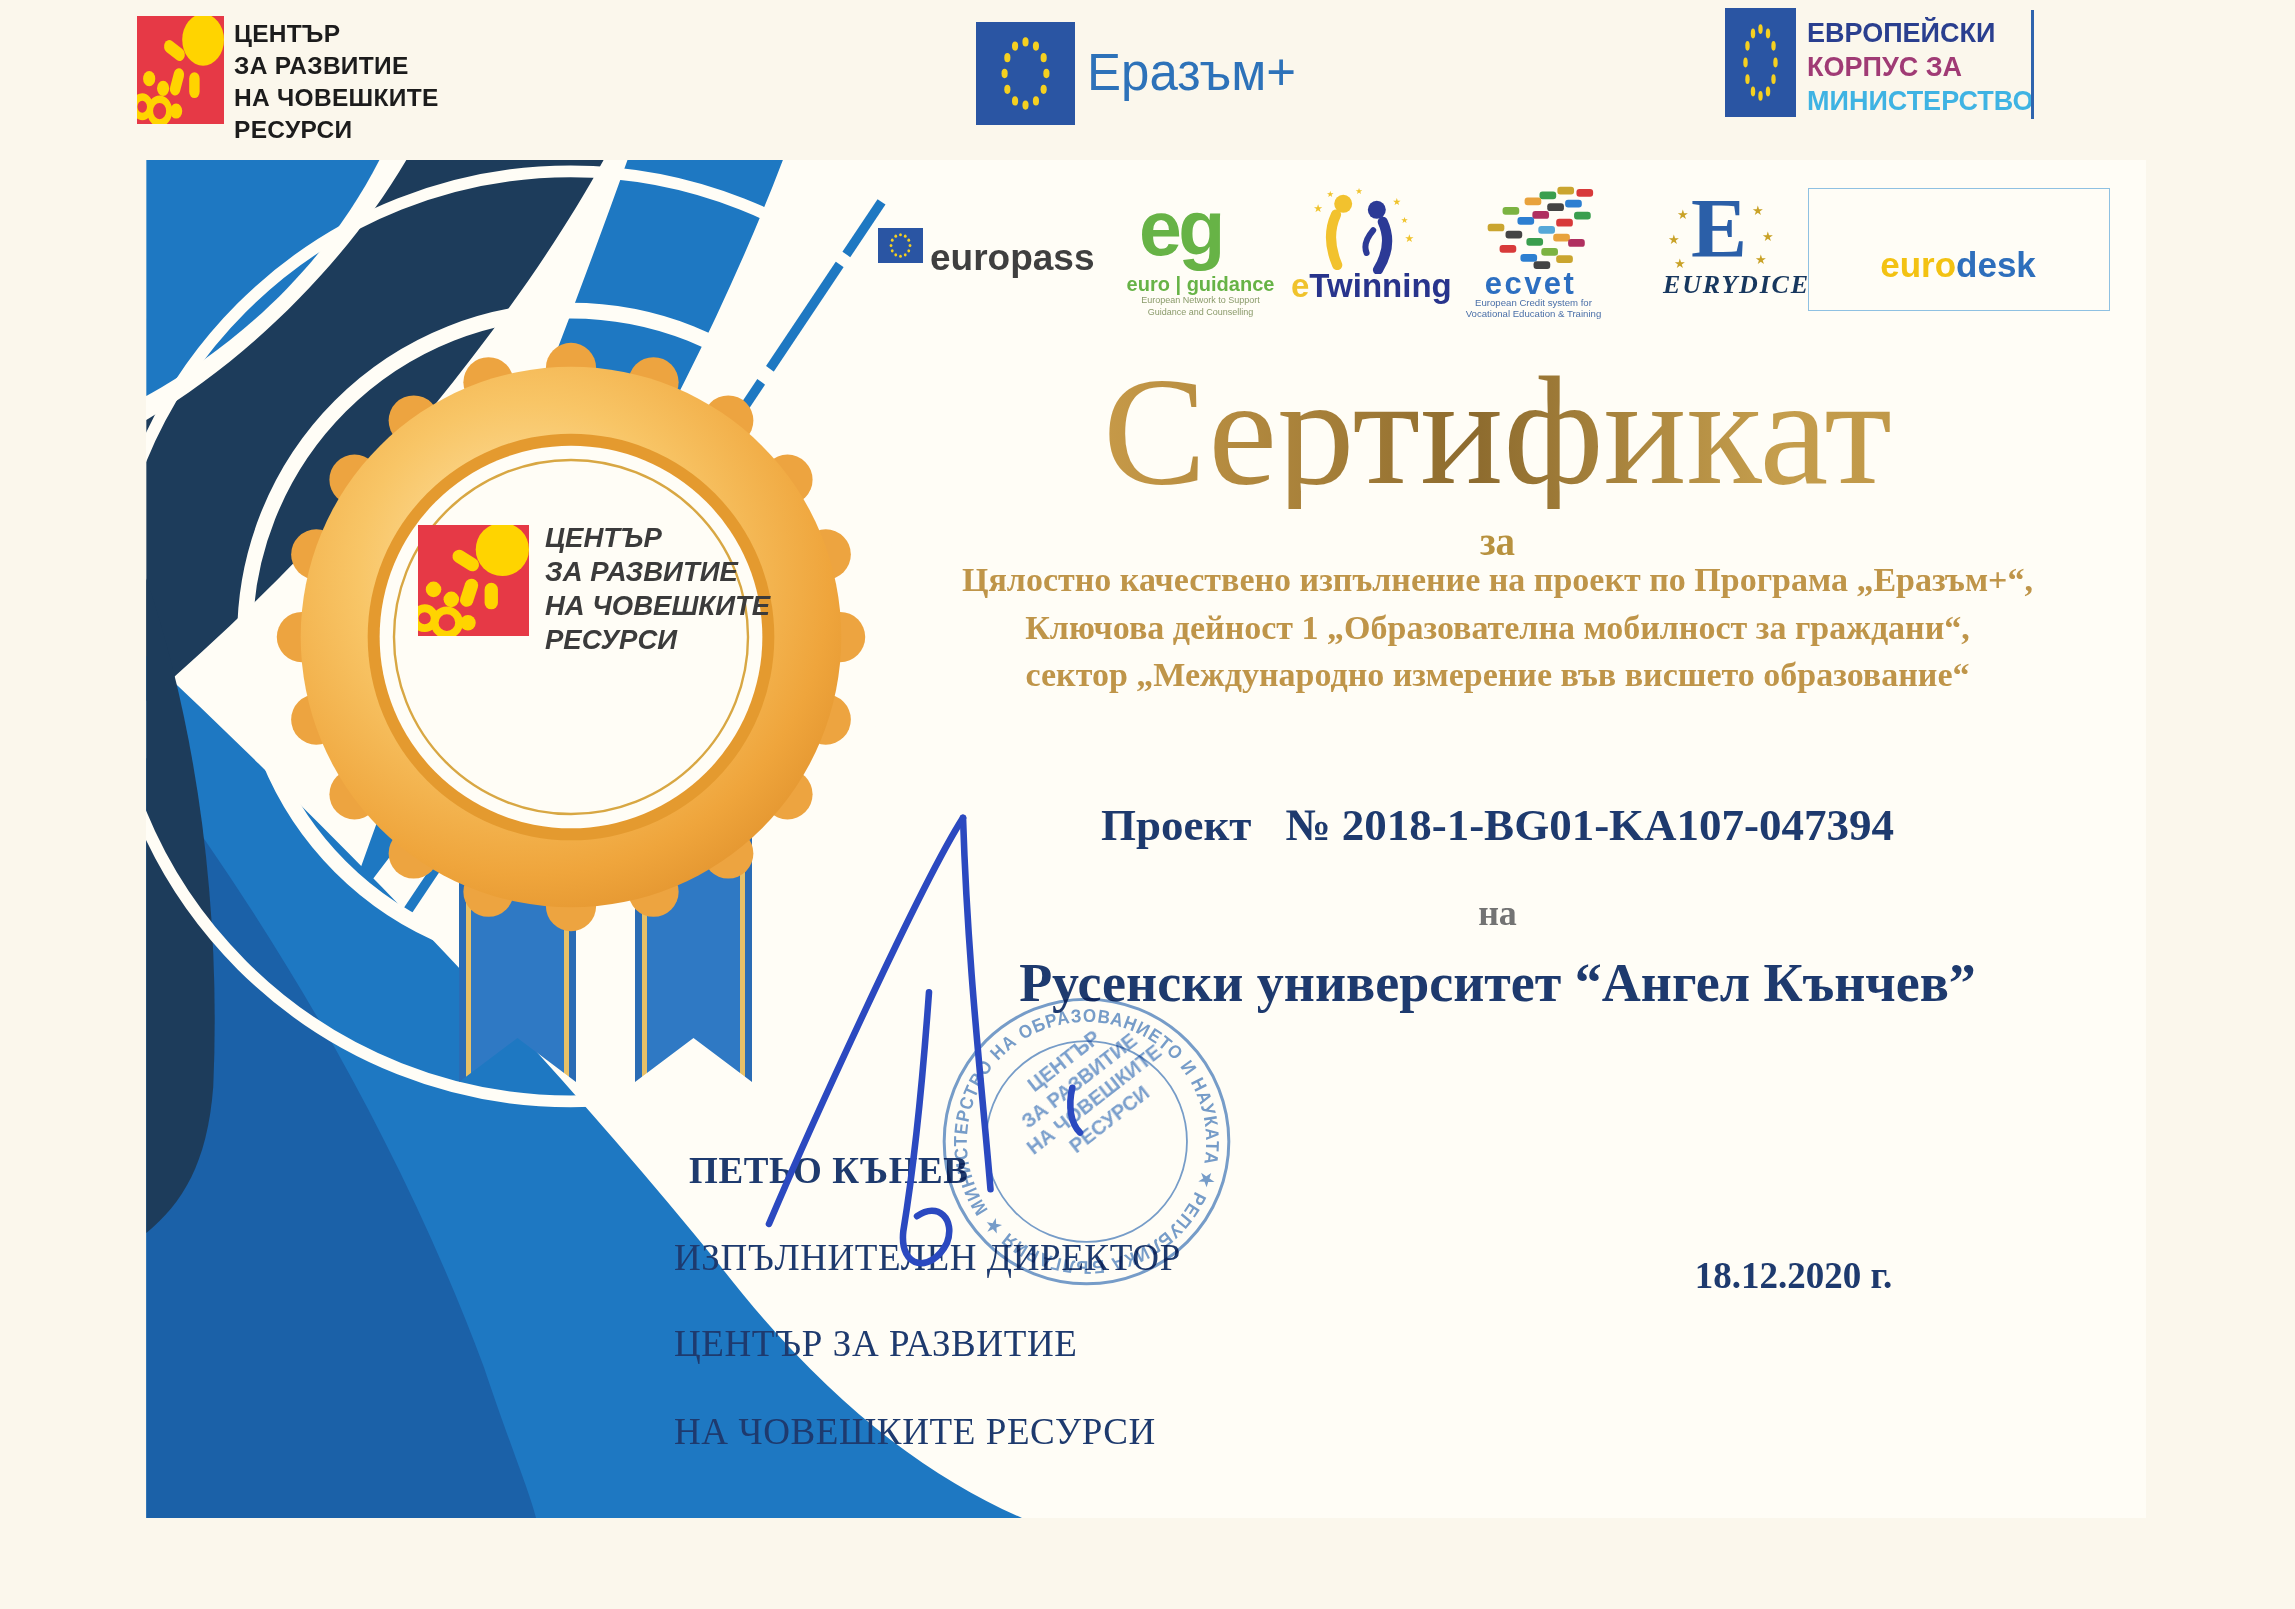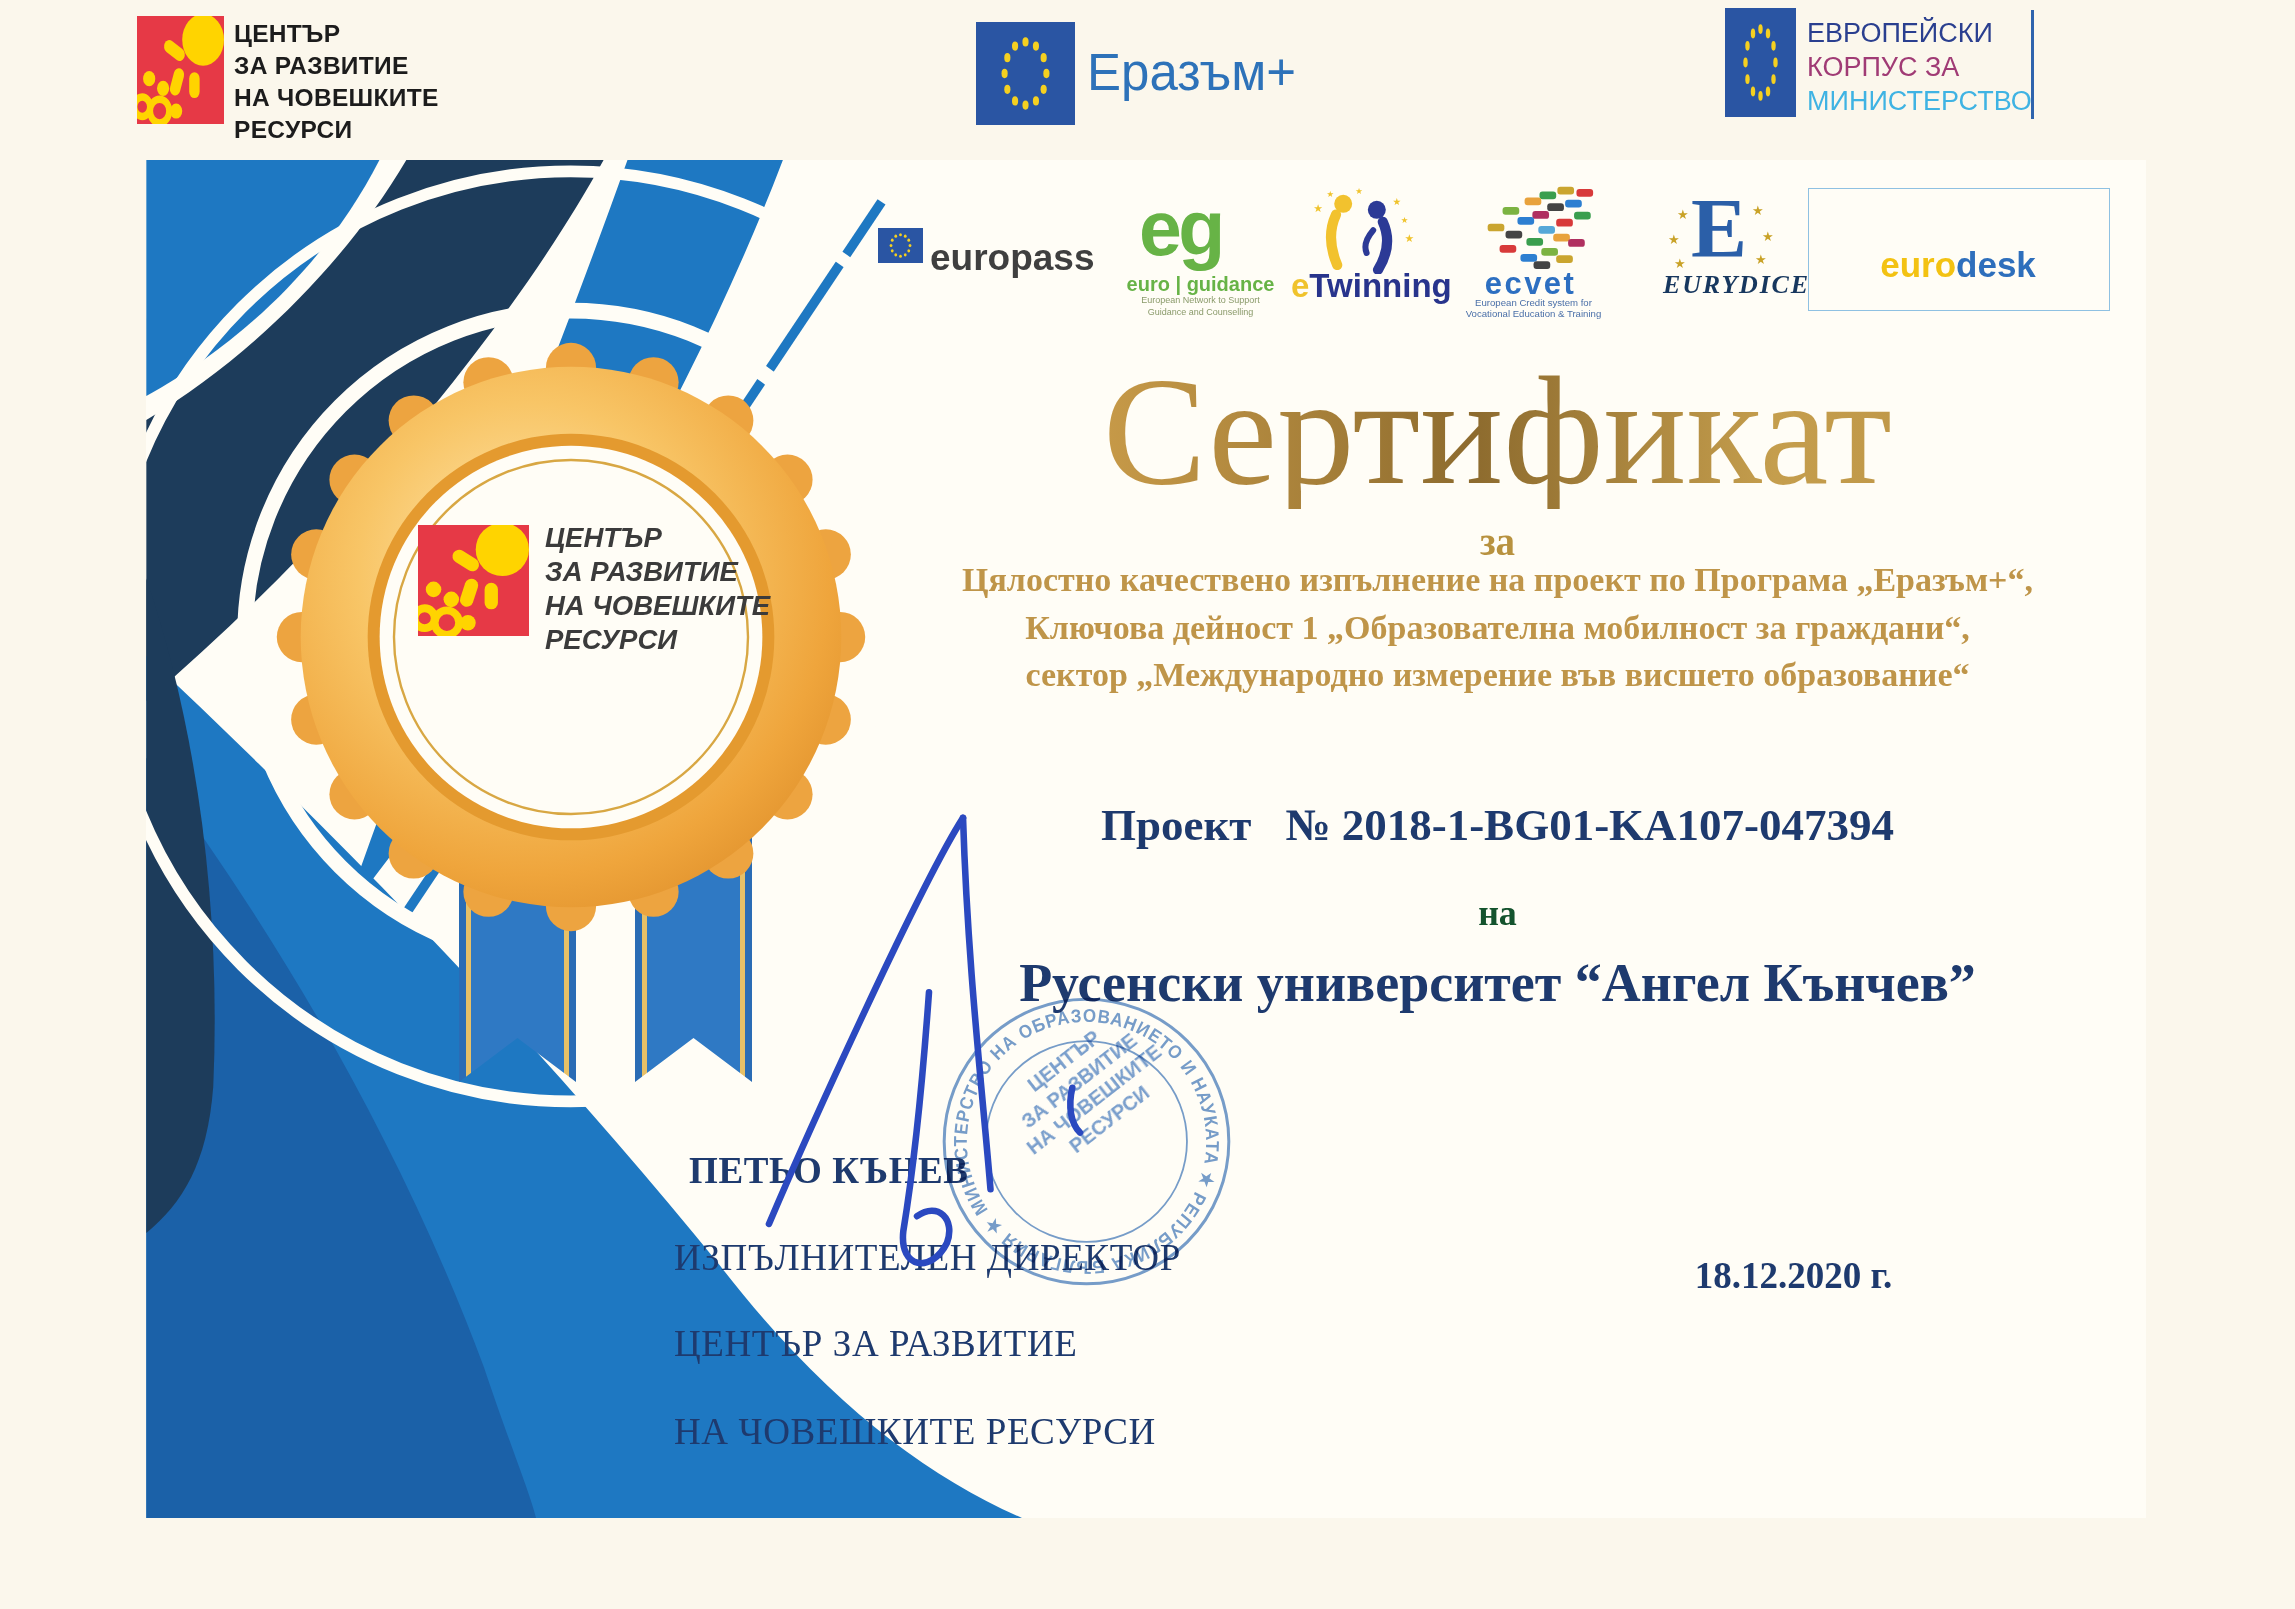--- a/index.html
+++ b/index.html
@@ -6,21 +6,21 @@
   body{
     width:2295px;height:1609px;position:relative;overflow:hidden;
     background:#fbf7ec;
     font-family:"Liberation Serif",serif;
   }
   .abs{position:absolute;}
   .sans{font-family:"Liberation Sans",sans-serif;}
   
   .hrdc-text{left:234px;top:18px;font-size:24.5px;line-height:32px;font-weight:bold;color:#1c1c1c;letter-spacing:0.3px;}
   .erasmus-label{left:1087px;top:43px;font-size:51px;color:#2d72b9;}
-  .sol-line{font-size:27px;font-weight:normal;line-height:34px;}
+  .sol-line{font-size:27px;font-weight:bold;line-height:34px;}
   
   .cert-bg{left:146px;top:160px;width:2000px;height:1358px;background:#fffdf6;z-index:0;}
   .decor{left:146px;top:160px;z-index:1;}
   
   .europass-label{left:930px;top:237px;font-size:37px;font-weight:bold;color:#3f3f3f;}
   .eg-glyph{left:1139px;top:190px;font-size:77px;font-weight:bold;color:#67b346;letter-spacing:-3.6px;line-height:1;}
   .eg-name{left:1117px;top:273px;width:167px;text-align:center;font-size:20px;font-weight:bold;color:#67b346;}
   .eg-sub{left:1117px;width:167px;text-align:center;font-size:9px;color:#8a9a6a;}
   .etw-text{left:1291px;top:269px;width:143px;text-align:center;font-size:33px;font-weight:bold;line-height:1;}
   .etw-e{color:#f0c32c;} .etw-rest{color:#28348c;}
@@ -41,21 +41,21 @@
   .medal-text{left:545px;top:521px;font-size:27.5px;line-height:34px;font-weight:bold;font-style:italic;color:#3b3b3b;z-index:4;}
   
   .col{left:867px;width:1261px;text-align:center;z-index:4;}
   .title{top:354px;font-size:155px;line-height:1;
     background:linear-gradient(90deg,#eab658 0%,#a8813a 35%,#8d6b2e 48%,#c59e4d 72%,#b68c3f 100%);
     -webkit-background-clip:text;background-clip:text;color:transparent;}
   .prep{top:519px;font-size:39px;font-weight:600;color:#b8923f;}
   .bodyline{font-size:34px;font-weight:bold;color:#bf9549;}
   .bl1{top:561px;} .bl2{top:609px;} .bl3{top:656px;}
   .project{top:799px;font-size:45px;font-weight:bold;color:#1e3a6e;}
-  .of{top:892px;font-size:36px;font-weight:600;color:#14532d;font-family:Liberation Serif, serif;}
+  .of{top:892px;font-size:36px;font-weight:600;color:#737373;font-family:Liberation Serif, serif;}
   .recipient{top:952px;font-size:54px;font-weight:bold;color:#1e3a6e;}
   .date{left:1614px;top:1254px;width:359px;text-align:center;font-size:37px;font-weight:bold;color:#1e3a6e;z-index:4;}
   
   .sig-line{color:#1e3a6e;font-size:37px;letter-spacing:0.6px;z-index:4;}
   .sig-name{left:689px;top:1149px;font-weight:bold;font-family:Liberation Serif, serif;}
   .sig-role{left:674px;top:1236px;}
   .sig-org1{left:674px;top:1322px;}
   .sig-org2{left:674px;top:1410px;}
   
   .stamp{left:937px;top:992px;width:299px;height:299px;z-index:6;mix-blend-mode:multiply;opacity:.92;filter:blur(0.3px);}

